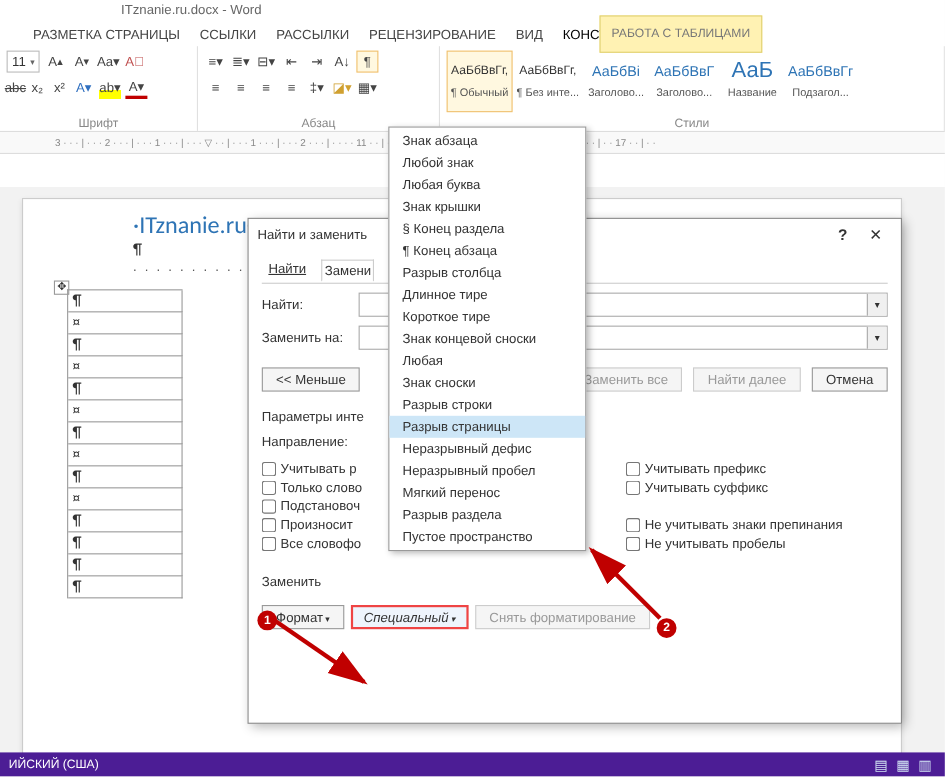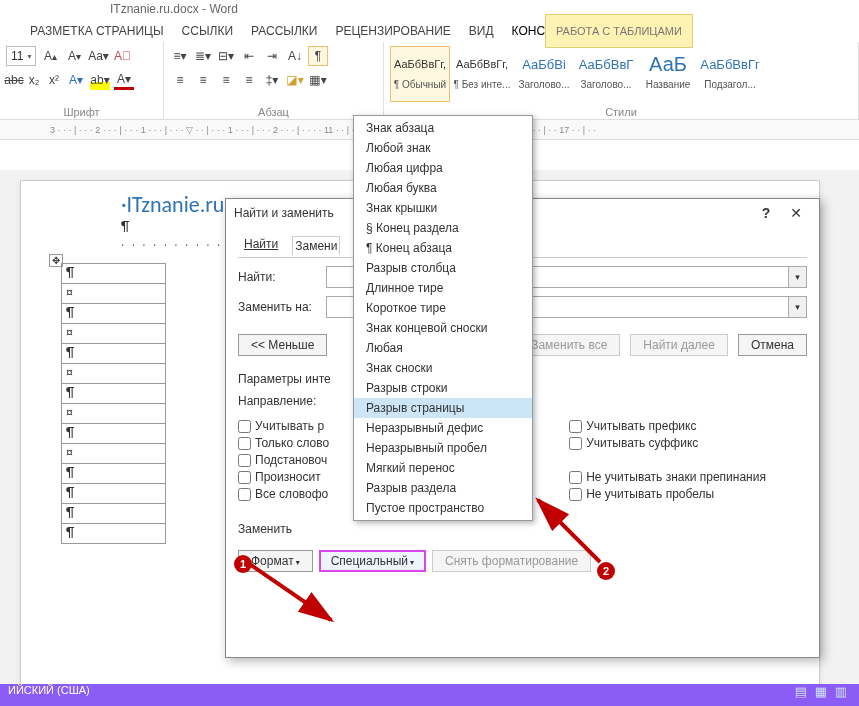--- a/index.html
+++ b/index.html
@@ -56,54 +56,54 @@
   .combo-input .txt { flex: 1; padding: 2px 4px; font-size: 12px; }
   .combo-input .dd { width: 18px; border-left: 1px solid #aaa; text-align: center; font-size: 9px; line-height: 20px; background: #f0f0f0; }
   .params { font-size: 12px; color: #333; margin: 4px 0 10px 0; }
   .btn { border: 1px solid #999; background: #f5f5f5; padding: 3px 12px; font-size: 12px; display: inline-block; }
   .btn.disabled { color: #999; border-color: #ccc; }
   .fieldset-lbl { font-size: 12px; margin: 6px 0 4px 0; }
   .chk-row { display: flex; align-items: center; gap: 4px; font-size: 12px; margin: 3px 0; }
   .chk-row input { margin: 0; }
   .cols { display: flex; gap: 40px; }
   .bottom-btns { display: flex; gap: 6px; margin-top: 14px; }
-  .btn.pressed { border: 2px solid #d946ef; background: #eef4fc; padding: 2px 10px; }
+  .btn.pressed { border: 2px solid #ef4444; background: #eef4fc; padding: 2px 10px; font-style: italic; }
   .btn .dd { font-size: 8px; margin-left: 2px; }
 
   
   .dropdown { position: absolute; top: 115px; left: 353px; width: 180px; background: #fff; border: 1px solid #999; box-shadow: 2px 2px 6px rgba(0,0,0,0.3); z-index: 100; padding: 2px 0; }
   .dd-item { padding: 3px 12px; font-size: 12px; color: #333; }
   .dd-item:hover, .dd-item.hover { background: #cde6f7; }
 
   
   .anno-badge { position: absolute; width: 18px; height: 18px; border-radius: 50%; background: #c00000; color: #fff; font-size: 11px; font-weight: bold; display: flex; align-items: center; justify-content: center; z-index: 200; }
   .anno-arrow { position: absolute; z-index: 199; }
 
-  .status-bar { position: absolute; bottom: 0; left: 0; right: 0; height: 22px; background: #8b5cf6; color: #fff; font-size: 11px; display: flex; align-items: flex-start; padding: 0 8px; }
+  .status-bar { position: absolute; bottom: 0; left: 0; right: 0; height: 22px; background: #4c1d95; color: #fff; font-size: 11px; display: flex; align-items: center; padding: 0 8px; }
   .status-bar .spacer { flex: 1; }
   .status-icon { width: 20px; text-align: center; color: #cfe0f2; font-size: 13px; }
 </style>
 </head>
 <body>
 
 <div class="title-bar">ITznanie.ru.docx - Word</div>
 <div class="table-tools">РАБОТА С ТАБЛИЦАМИ</div>
 
 <div class="tabs-row">
   <span class="tab">РАЗМЕТКА СТРАНИЦЫ</span>
   <span class="tab">ССЫЛКИ</span>
   <span class="tab">РАССЫЛКИ</span>
   <span class="tab">РЕЦЕНЗИРОВАНИЕ</span>
   <span class="tab">ВИД</span>
   <span class="tab yellow">КОНСТРУКТОР</span>
   <span class="tab yellow">МАКЕТ</span>
 </div>
 
 <div class="ribbon">
-  <div class="group" style="width:164px">
+  <div class="group" style="width:180px">
     <div class="font-row">
       <span class="combo">
           <span>11</span>
           <span class="arrow">▾</span>
         </span>
       <span class="icon-btn">A<sup>▴</sup></span>
       <span class="icon-btn">A<sup>▾</sup></span>
       <span class="icon-btn">Aa▾</span>
       <span class="icon-btn" style="color:#c05050">A⃠</span>
     </div>
@@ -290,21 +290,20 @@
       <span class="btn"><span>Формат</span><span class="dd">▾</span></span>
       <span class="btn pressed"><span>Специальный</span><span class="dd">▾</span></span>
       <span class="btn disabled">Снять форматирование</span>
     </div>
   </div>
 </div>
 
 <div class="dropdown" id="special-menu">
     <div class="dd-item">Знак абзаца</div>
     <div class="dd-item">Любой знак</div>
-    <div class="dd-item">Любая цифра</div>
     <div class="dd-item">Любая буква</div>
     <div class="dd-item">Знак крышки</div>
     <div class="dd-item">§ Конец раздела</div>
     <div class="dd-item">¶ Конец абзаца</div>
     <div class="dd-item">Разрыв столбца</div>
     <div class="dd-item">Длинное тире</div>
     <div class="dd-item">Короткое тире</div>
     <div class="dd-item">Знак концевой сноски</div>
     <div class="dd-item">Любая</div>
     <div class="dd-item">Знак сноски</div>

